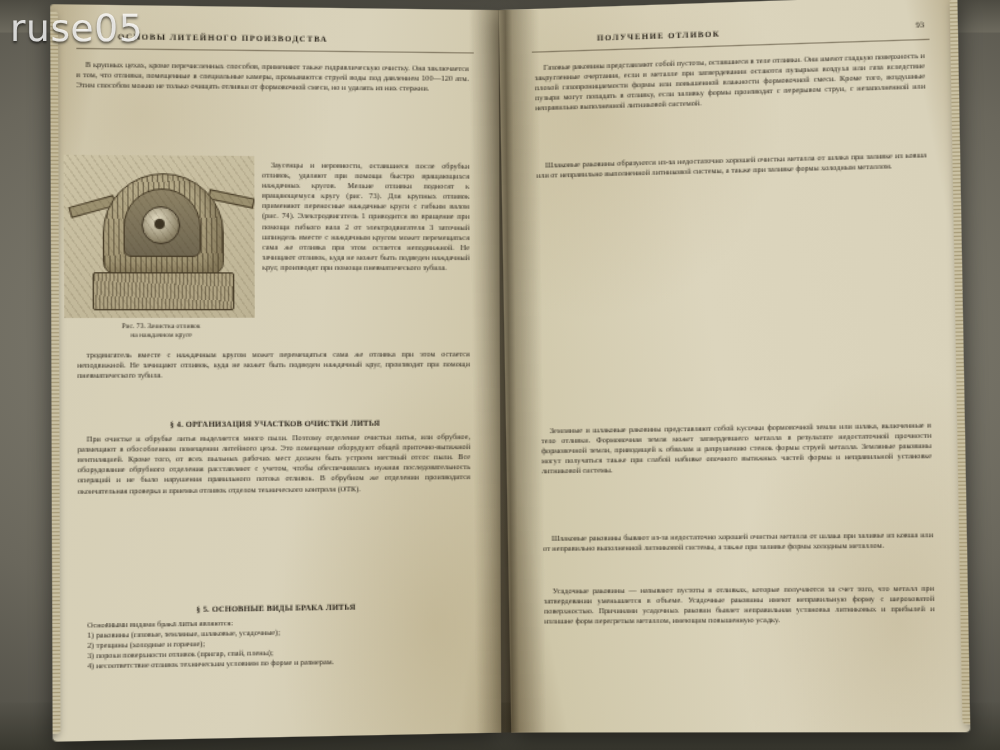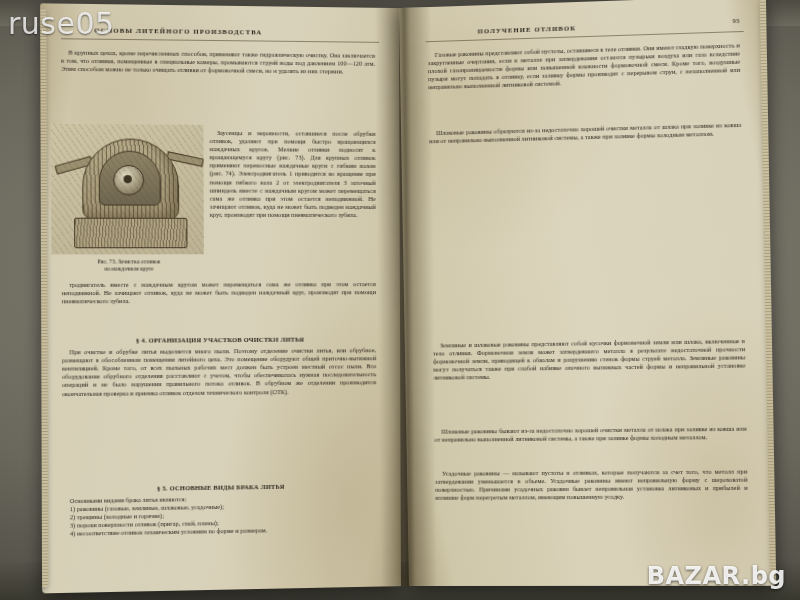--- a/index.html
+++ b/index.html
@@ -341,14 +341,13 @@
 
       <div class="col" style="left:28px; top:462px; width:306px;">
         <p class="para">Усадочные раковины — называют пустоты в отливках, которые получаются за счет того, что металл при затвердевании уменьшается в объеме. Усадочные раковины имеют неправильную форму с шероховатой поверхностью. Причинами усадочных раковин бывает неправильная установка литниковых и прибылей и излишне форм перегретым металлом, имеющим повышенную усадку.</p>
       </div>
     </div>
 
     <div class="gutter"></div>
   </div>
 
   <div id="watermark-ruse">ruse05</div>
-  <div id="watermark-bazar">BAZAR.bg</div>
 </div>
 
 </body></html>

